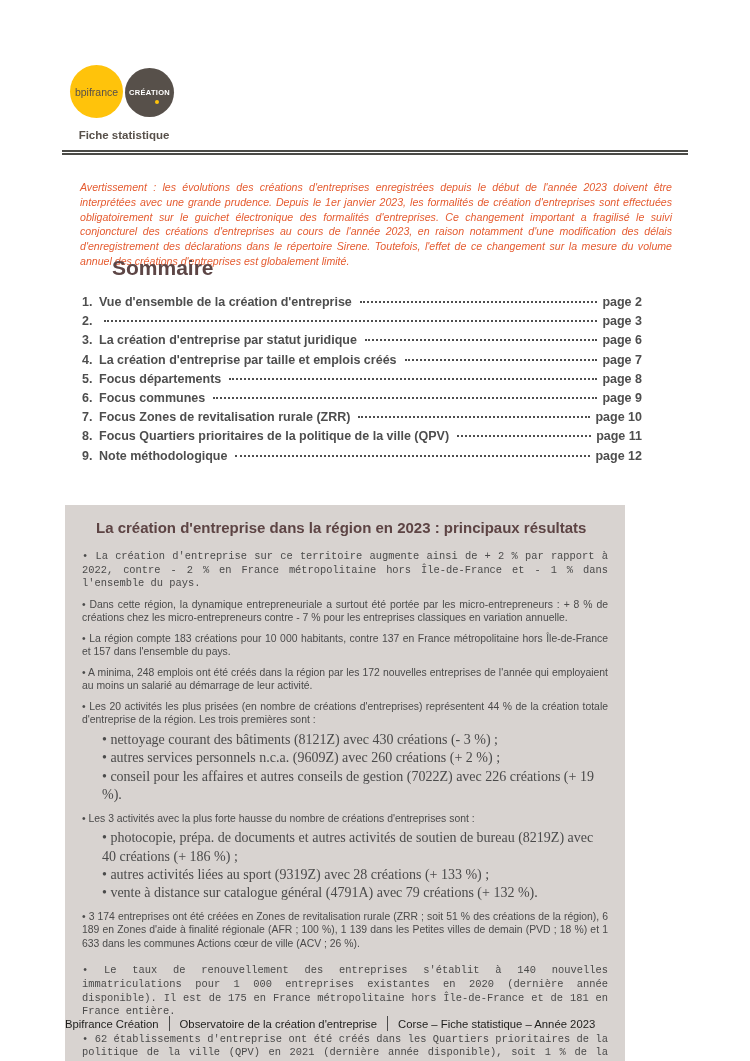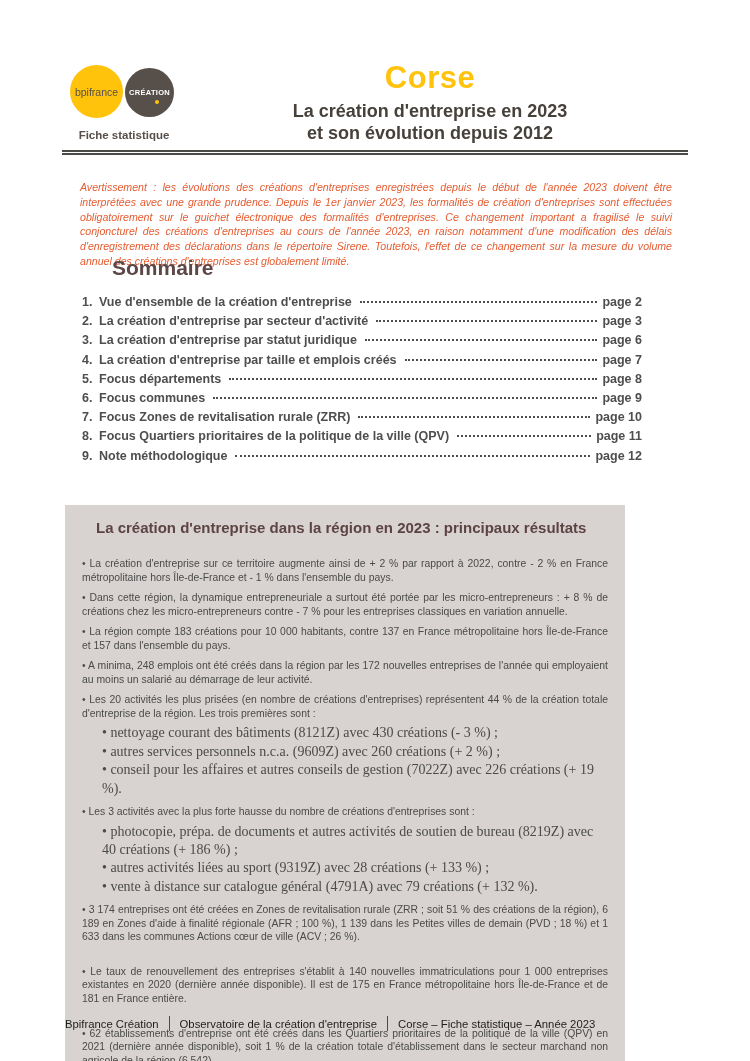--- a/index.html
+++ b/index.html
@@ -40,21 +40,21 @@
   .toc-label { white-space:nowrap; padding-right:3px; }
   .toc-dots { flex:1; border-bottom:2px dotted #4E4E4E; margin:0 5px; position:relative; top:-3px; min-width:20px; }
   .toc-page { white-space:nowrap; }
 
   
   .results-box { position:absolute; left:65px; top:505px; width:560px; min-height:432px;
       background:#D8D3D0; padding:13px 17px 14px 17px; }
   .results-title { margin:1px 0 11px 14px; font-size:15px; font-weight:bold; color:#5D4444; }
   .bullet { font-size:10.4px; color:#4A4A4A; text-align:justify; line-height:1.3; margin-bottom:7px; }
   .bullet::before { content:"• "; }
-  .bullet.gap { margin-top:21px; }
+  .bullet.gap { margin-top:14px;font-family:Liberation Mono, monospace; }
   .sub-bullets { margin:-3px 0 7px 20px; }
   .sub-bullet { font-size:14px; color:#4A4A4A; line-height:1.32;font-family:Liberation Serif, serif; }
   .sub-bullet::before { content:"• "; }
 
   
   .footer { position:absolute; left:65px; top:1016px; display:flex; align-items:center;
       font-size:11.3px; color:#1D1D1B; }
   .footer span.txt { white-space:nowrap; }
   .footer-divider { width:1px; height:15px; background:#4A4A4A; margin:0 10px; flex:none; }
 </style>
@@ -69,44 +69,36 @@
         <span>bpifrance</span>
       </div>
       <div class="circle-creation">
         <span>CRÉATION</span>
         <i class="creation-dot"></i>
       </div>
     </div>
     <div class="logo-tagline">Fiche statistique</div>
   </div>
 
-  <div class="title-block">
-    <div class="region-title">Corse</div>
-    <div class="subtitle">
-      <div>La création d'entreprise en 2023</div>
-      <div>et son évolution depuis 2012</div>
-    </div>
-  </div>
 
   <div class="header-rule"></div>
 
   <p class="warning">Avertissement : les évolutions des créations d'entreprises enregistrées depuis le début de l'année 2023 doivent être interprétées avec une grande prudence. Depuis le 1er janvier 2023, les formalités de création d'entreprises sont effectuées obligatoirement sur le guichet électronique des formalités d'entreprises. Ce changement important a fragilisé le suivi conjoncturel des créations d'entreprises au cours de l'année 2023, en raison notamment d'une modification des délais d'enregistrement des déclarations dans le répertoire Sirene. Toutefois, l'effet de ce changement sur la mesure du volume annuel des créations d'entreprises est globalement limité.</p>
 
   <div class="sommaire">
     <div class="sommaire-title">Sommaire</div>
     <div class="toc">
       <div class="toc-row">
         <span class="toc-num">1.</span>
         <span class="toc-label">Vue d'ensemble de la création d'entreprise</span>
         <span class="toc-dots"></span>
         <span class="toc-page">page 2</span>
       </div>
       <div class="toc-row">
         <span class="toc-num">2.</span>
-        <span class="toc-label">La création d'entreprise par secteur d'activité</span>
         <span class="toc-dots"></span>
         <span class="toc-page">page 3</span>
       </div>
       <div class="toc-row">
         <span class="toc-num">3.</span>
         <span class="toc-label">La création d'entreprise par statut juridique</span>
         <span class="toc-dots"></span>
         <span class="toc-page">page 6</span>
       </div>
       <div class="toc-row">

